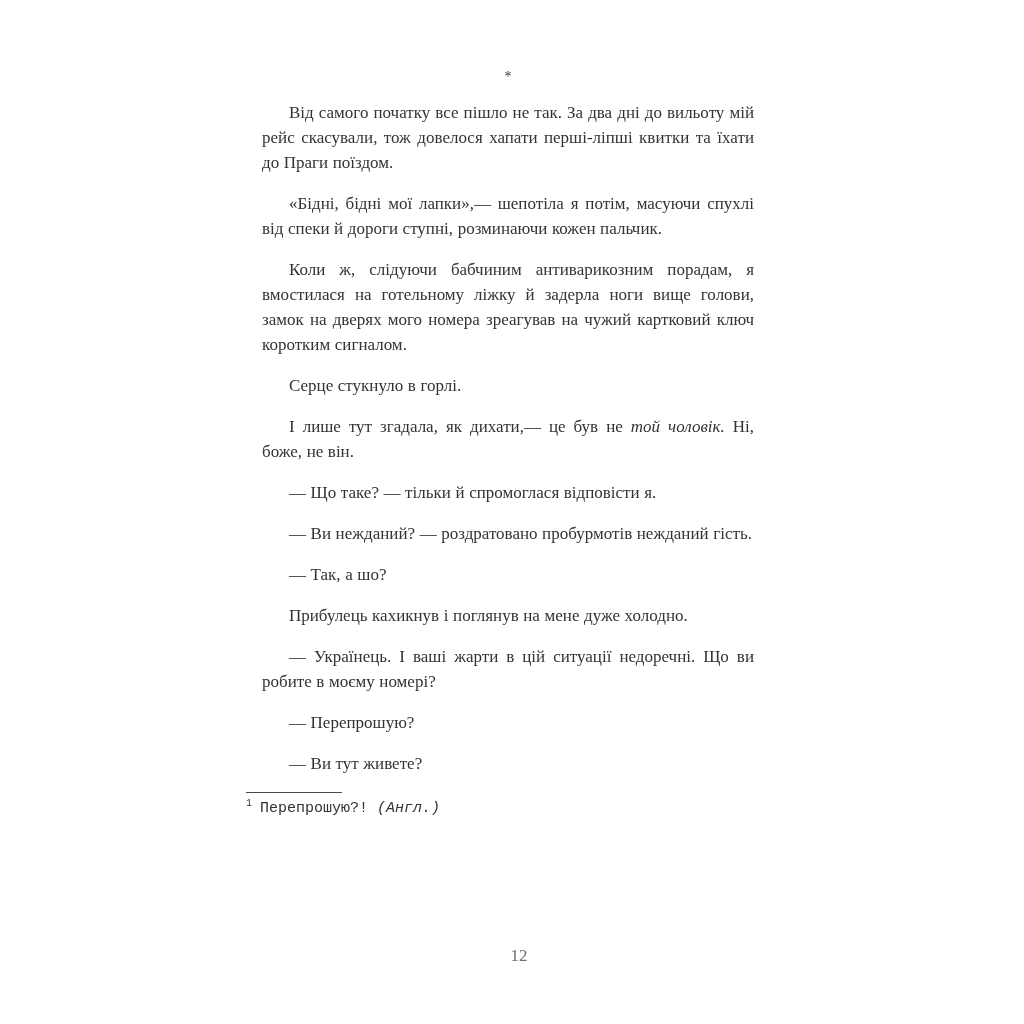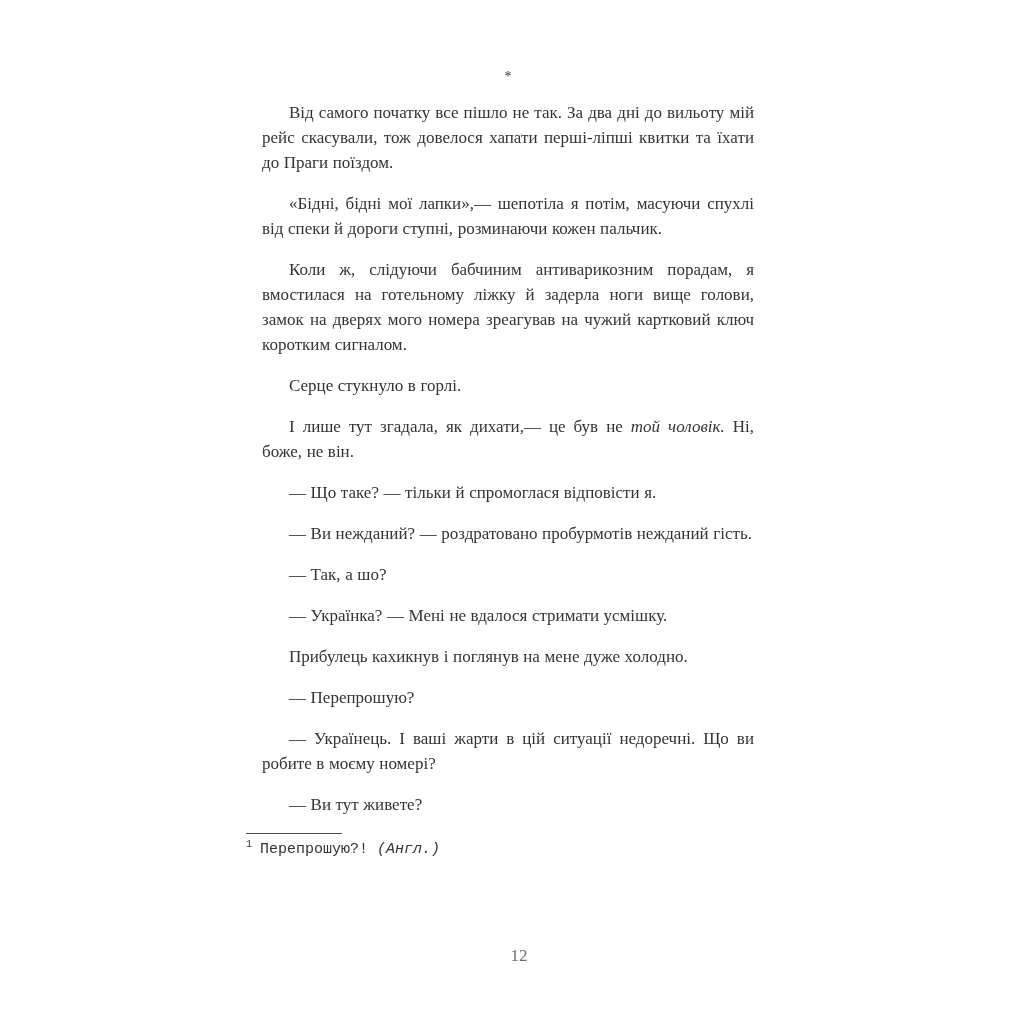--- a/index.html
+++ b/index.html
@@ -81,24 +81,23 @@
     <div class="ornament">*</div>
     <div class="paragraphs">
         <p class="para"><span>Від самого початку все пішло не так. За два дні до вильоту мій рейс скасували, тож довелося хапати перші-ліпші квитки та їхати до Праги поїздом.</span></p>
         <p class="para"><span>«Бідні, бідні мої лапки»,— шепотіла я потім, масуючи спухлі від спеки й дороги ступні, розминаючи кожен пальчик.</span></p>
         <p class="para"><span>Коли ж, слідуючи бабчиним антиварикозним порадам, я вмостилася на готельному ліжку й задерла ноги вище голови, замок на дверях мого номера зреагував на чужий картковий ключ коротким сигналом.</span></p>
         <p class="para"><span>Серце стукнуло в горлі.</span></p>
         <p class="para"><span>І лише тут згадала, як дихати,— це був не </span><em>той чоловік.</em><span> Ні, боже, не він.</span></p>
         <p class="para"><span>— Що таке? — тільки й спромоглася відповісти я.</span></p>
         <p class="para"><span>— Ви нежданий? — роздратовано пробурмотів нежданий гість.</span></p>
         <p class="para"><span>— Так, а шо?</span></p>
-        <p class="para"><span>— Українка? — Мені не вдалося стримати усмішку.</span></p>
         <p class="para"><span>Прибулець кахикнув і поглянув на мене дуже холодно.</span></p>
+        <p class="para"><span>— Українець. І ваші жарти в цій ситуації недоречні. Що ви робите в моєму номері?</span></p>
         <p class="para"><span>— Перепрошую?</span></p>
-        <p class="para"><span>— Українець. І ваші жарти в цій ситуації недоречні. Що ви робите в моєму номері?</span></p>
         <p class="para"><span>— Ви тут живете?</span></p>
       </div>
     <div class="footnote-area">
       <div class="footnote-rule"></div>
       <p class="footnote"><sup>1</sup><span>Перепрошую?! </span><em>(Англ.)</em></p>
     </div>
   </div>
   <div class="page-number">12</div>
 </div>
 

